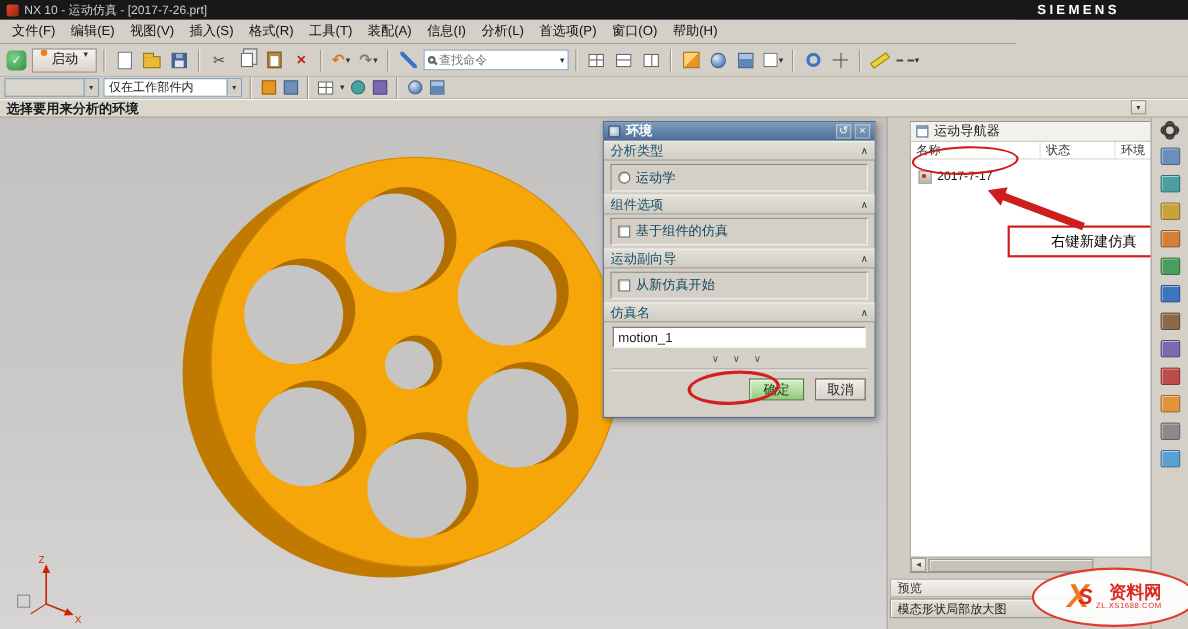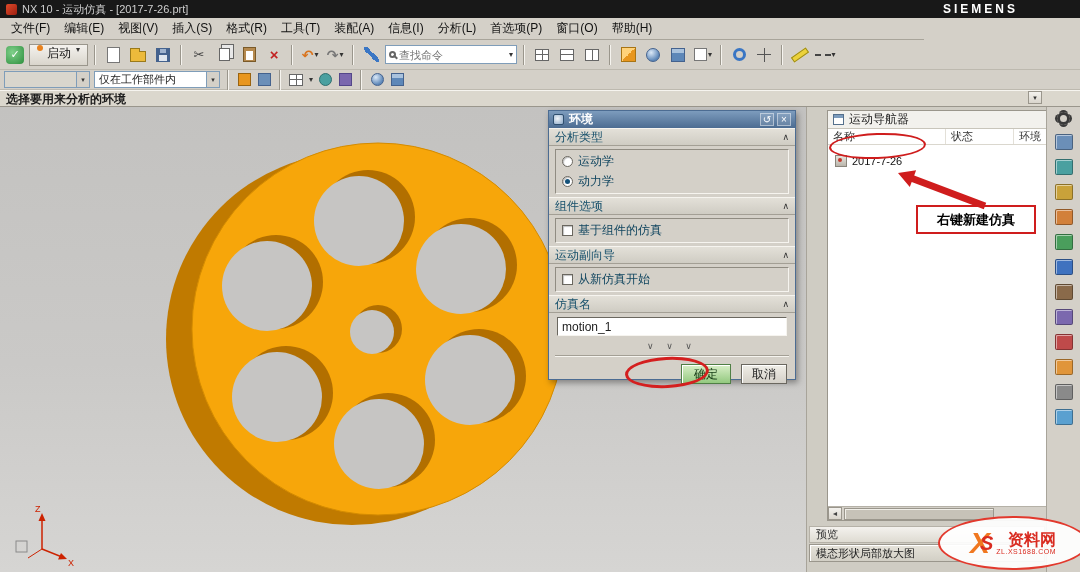--- a/index.html
+++ b/index.html
@@ -105,21 +105,21 @@
   .nav-cols{height:16px;display:flex;border-bottom:1px solid #dad7ce;font-size:11px;color:#333;}
   .nav-col{padding-left:5px;border-right:1px solid #e3e0d8;display:flex;align-items:center;}
   .c-name{width:118px;}
   .c-status{width:68px;}
   .c-env{flex:1;}
   .tree-row{display:flex;align-items:center;gap:5px;height:18px;padding-left:7px;font-size:11px;color:#111;margin-top:7px;}
   .tree-ico{width:12px;height:12px;background:linear-gradient(180deg,#e8e5de,#b9b5ab);border:1px solid #8a867c;position:relative;flex:0 0 auto;}
   .tree-ico::after{content:"";position:absolute;left:2px;top:2px;width:4px;height:4px;background:#c2392b;border-radius:50%;}
   .red-ellipse-item{position:absolute;left:1px;top:22px;width:97px;height:26px;border:2px solid #cf1d1d;border-radius:50%;transform:rotate(-2deg);pointer-events:none;z-index:3;}
   .nav-arrow{position:absolute;left:0;top:0;pointer-events:none;z-index:3;}
-  .nav-callout{position:absolute;left:88px;top:94px;width:120px;height:29px;border:2px solid #cf1d1d;background:#fff;display:flex;align-items:center;justify-content:center;font-weight:bold;font-size:13px;color:#000;z-index:2;}
+  .nav-callout{position:absolute;left:88px;top:94px;width:157px;height:29px;border:2px solid #cf1d1d;background:#fff;display:flex;align-items:center;justify-content:center;font-weight:normal;font-size:13px;color:#000;z-index:2;}
   .nav-hscroll{position:absolute;left:0;bottom:0;width:100%;height:14px;background:#d4d0c8;border-top:1px solid #b5b1a7;display:flex;align-items:center;}
   .scr-btn{width:14px;height:13px;display:flex;align-items:center;justify-content:center;font-size:7px;color:#444;background:linear-gradient(#f4f2ee,#d9d5cc);border:1px solid #9a968c;flex:0 0 auto;}
   .scr-thumb{width:150px;height:12px;margin-left:2px;background:#c6c2b8;border:1px solid #9a968c;box-shadow:inset 1px 1px 0 #f0eee8;}
   .scr-space{flex:1;}
   .bar-preview{position:absolute;left:2px;top:419px;width:236px;height:17px;background:linear-gradient(#f4f2ee,#dedbd2);border:1px solid #b5b1a7;display:flex;align-items:center;padding-left:6px;font-size:11px;color:#333;}
   .bar-modal{position:absolute;left:2px;top:437px;width:236px;height:18px;background:linear-gradient(#e6e3da,#d2cfc5);border:1px solid #9a968c;box-shadow:inset 1px 1px 0 #fff;display:flex;align-items:center;padding-left:6px;font-size:11px;color:#222;}
 
   
   .strip{position:absolute;left:1046px;top:107px;width:34px;height:465px;background:#d4d0c8;border-left:1px solid #a8a49a;display:flex;flex-direction:column;align-items:center;padding-top:5px;gap:9px;z-index:4;}
   .gear{width:13px;height:13px;border-radius:50%;border:3px solid #3a3a3a;box-shadow:0 -4px 0 -2px #3a3a3a,0 4px 0 -2px #3a3a3a,-4px 0 0 -2px #3a3a3a,4px 0 0 -2px #3a3a3a;}
@@ -338,24 +338,20 @@
     </div>
     <div class="sec-hdr">
       <span>分析类型</span>
       <span class="caret">∧</span>
     </div>
     <div class="groupbox">
       <span class="opt-row">
         <span class="radio"></span>
         <span>运动学</span>
       </span>
-      <span class="opt-row">
-        <span class="radio checked"></span>
-        <span>动力学</span>
-      </span>
     </div>
     <div class="sec-hdr">
       <span>组件选项</span>
       <span class="caret">∧</span>
     </div>
     <div class="groupbox">
       <span class="opt-row">
         <span class="checkbox"></span>
         <span>基于组件的仿真</span>
       </span>
@@ -392,21 +388,21 @@
         <span class="navt-ico"></span>
         <span>运动导航器</span>
       </div>
       <div class="nav-cols">
         <span class="nav-col c-name">名称</span>
         <span class="nav-col c-status">状态</span>
         <span class="nav-col c-env">环境</span>
       </div>
       <div class="tree-row">
         <span class="tree-ico"></span>
-        <span>2017-7-26</span>
+        <span>2017-7-17</span>
       </div>
       <span class="red-ellipse-item"></span>
       <svg class="nav-arrow" width="236" height="410" viewBox="0 0 236 410">
         <polygon points="70,62 88.1,59.3 86.2,64.4 158.2,91.7 155.8,98.3 83.7,71.0 81.8,76.1" fill="#cf1d1d"></polygon>
       </svg>
       <div class="nav-callout">右键新建仿真</div>
       <div class="nav-hscroll">
         <span class="scr-btn">◄</span>
         <span class="scr-thumb"></span>
         <span class="scr-space"></span>

